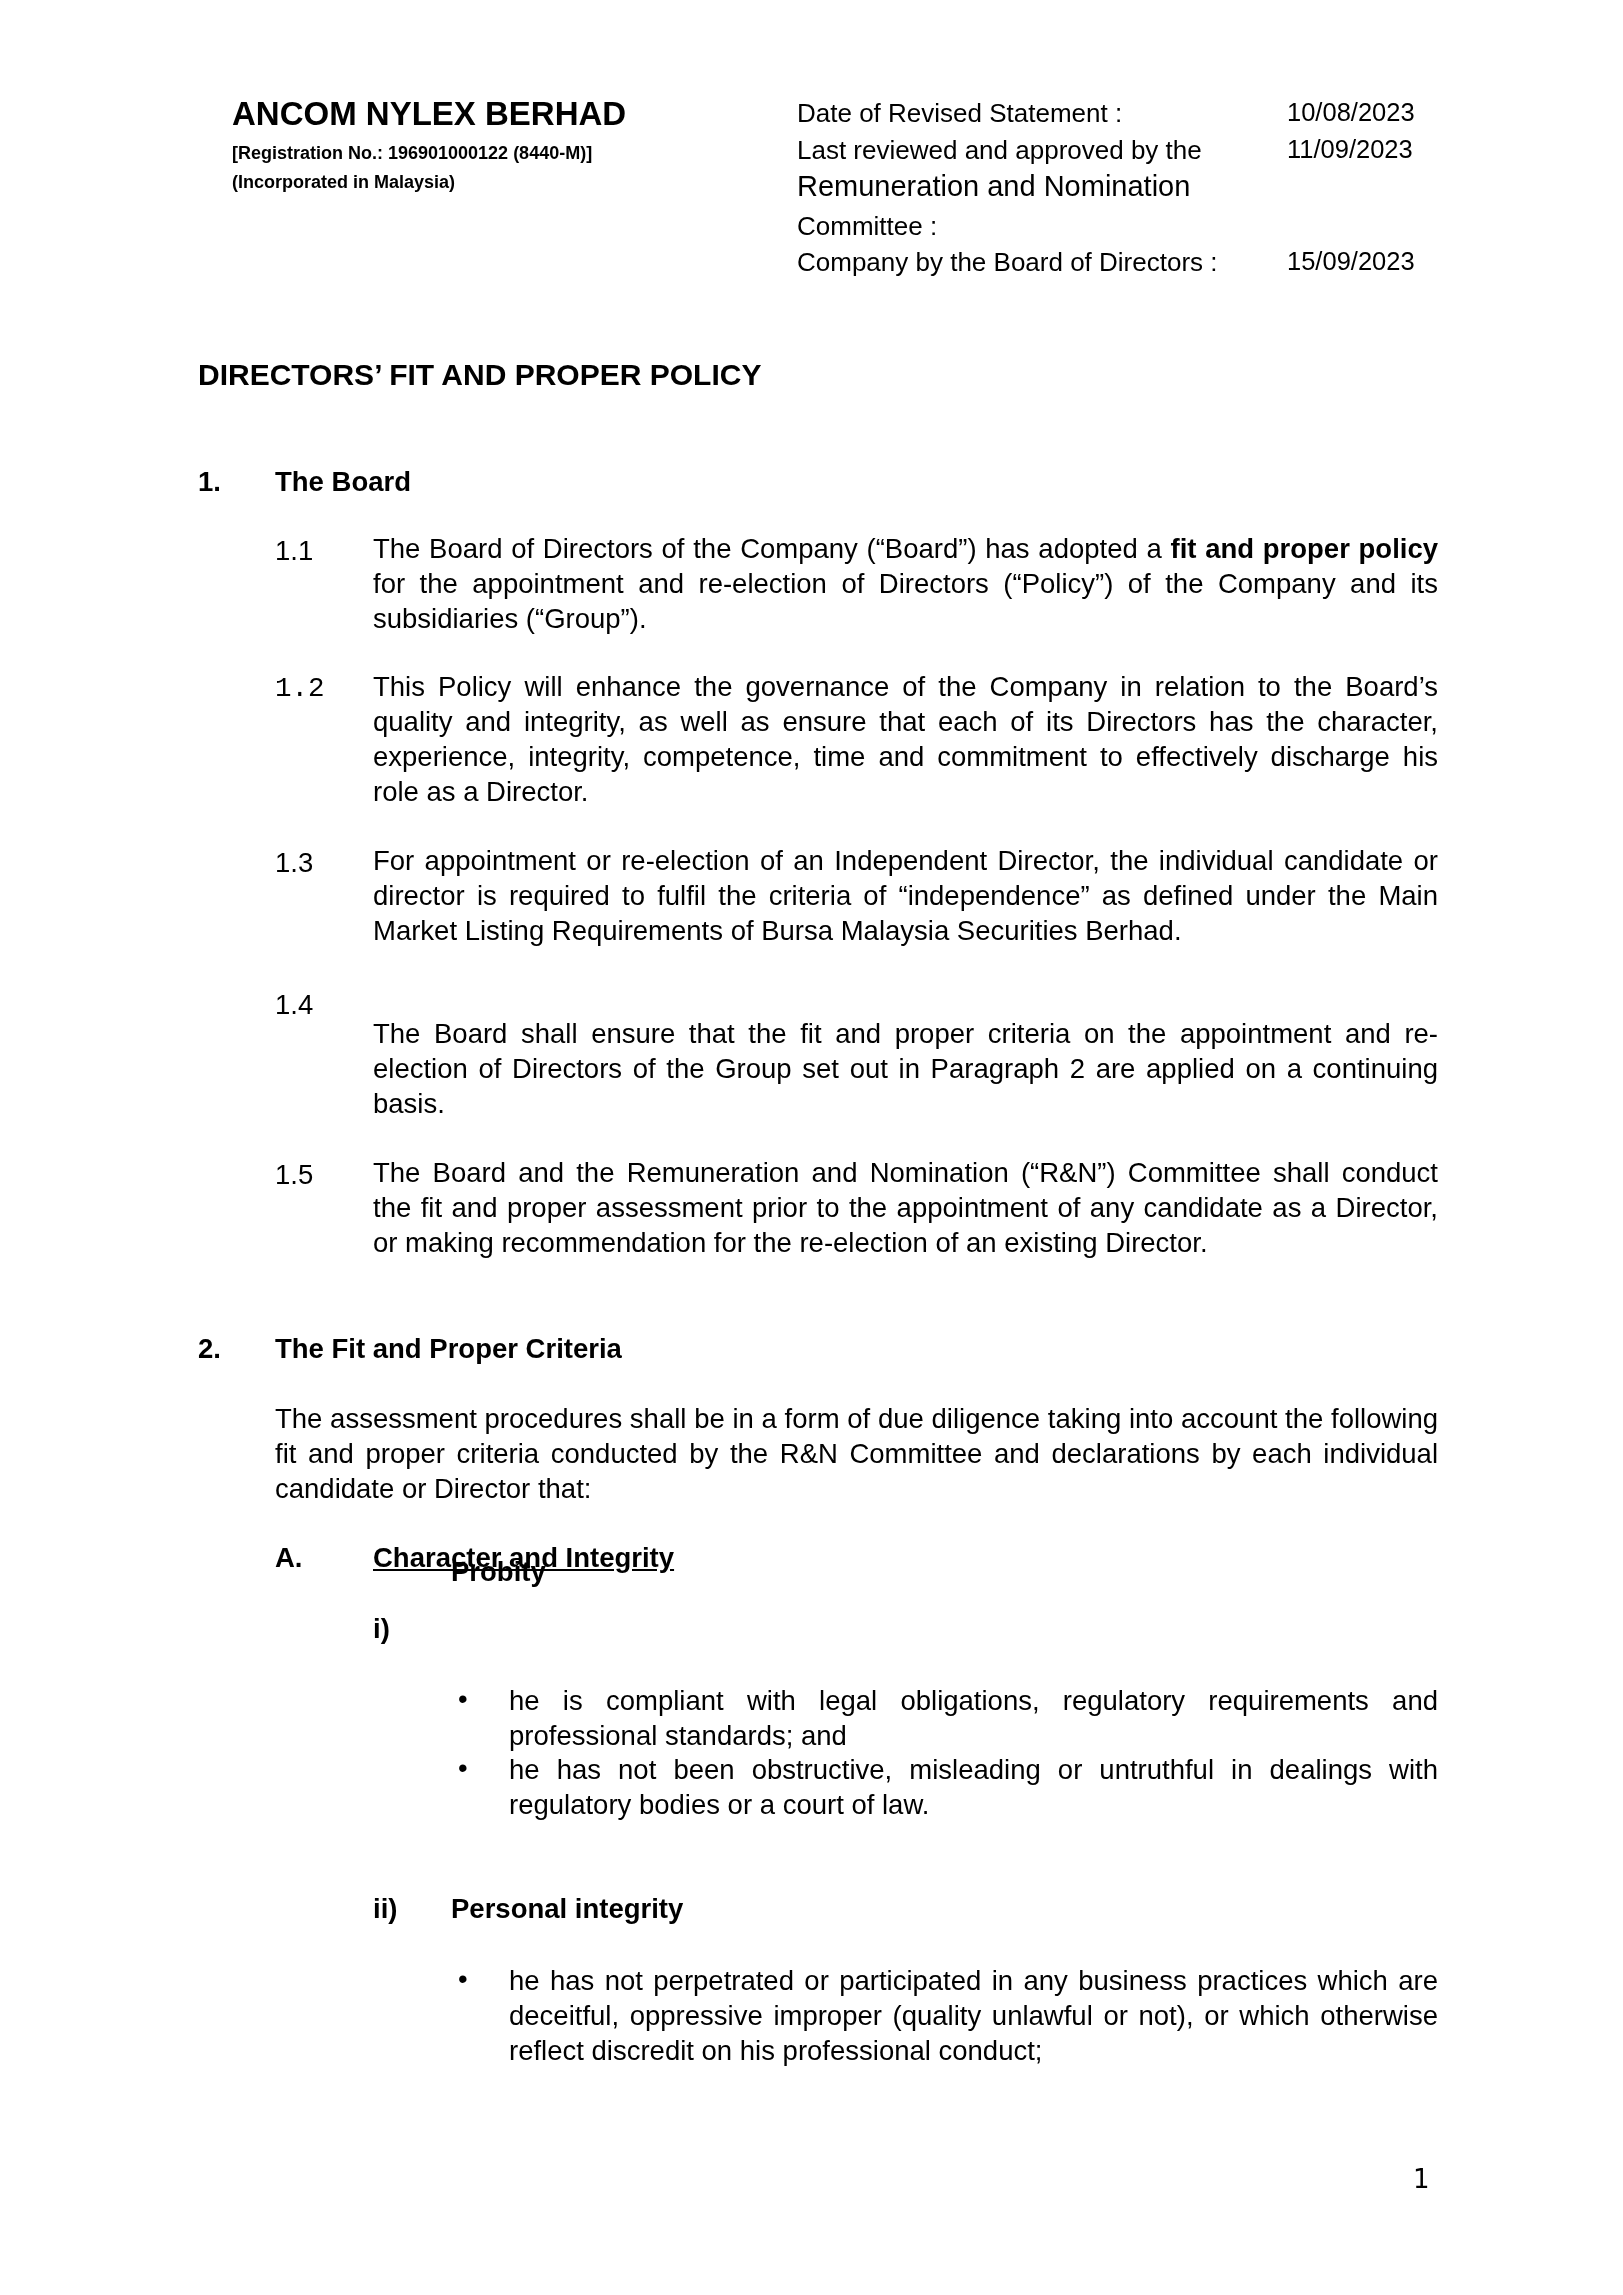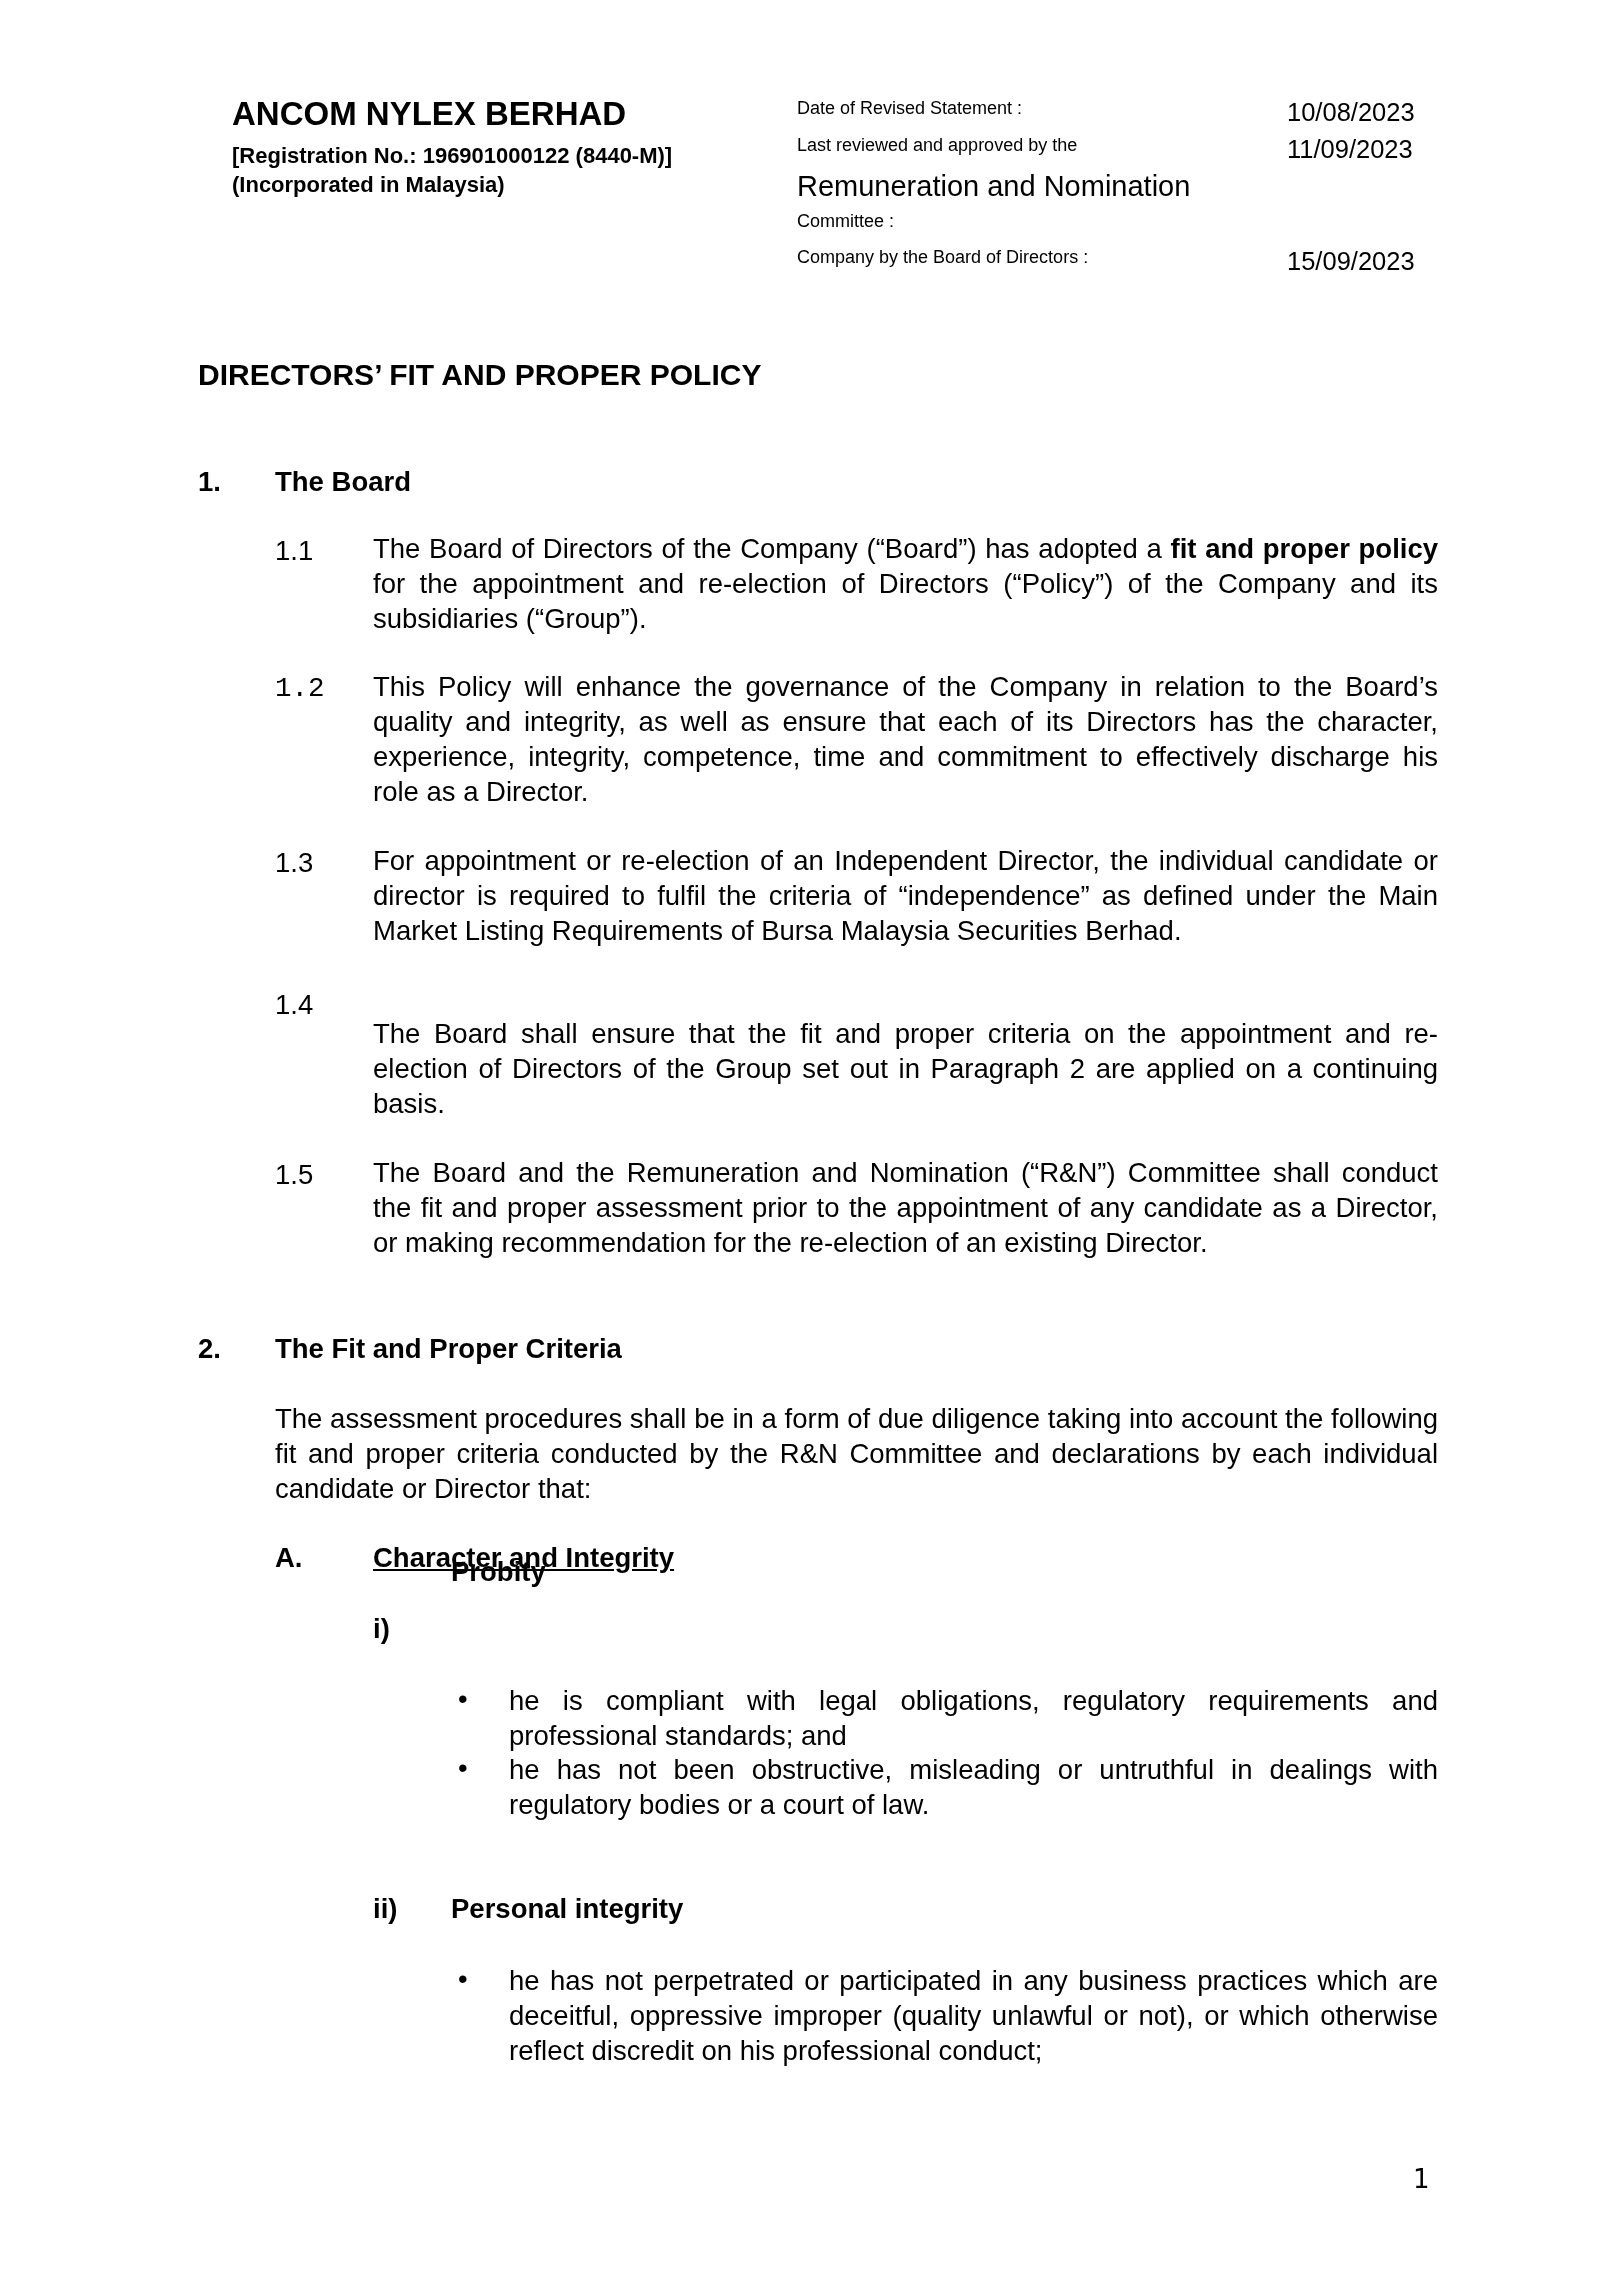--- a/index.html
+++ b/index.html
@@ -1,21 +1,21 @@
 <!DOCTYPE html>
 <html style="font-size:10.5px"><head>
 <meta charset="utf-8">
 <style>
   html, body { margin:0; padding:0; background:#ffffff; }
   body { width:1623px; height:2295px; position:relative; overflow:hidden;
          font-family:"Liberation Sans", sans-serif; color:#000; }
   .abs { position:absolute; }
   .company { left:232px; top:95px; font-size:33px; font-weight:bold; }
-  .reg { left:232px; font-size:22px; font-weight:bold; }
-  .hdr-label { left:797px; font-size:18px; }
+  .reg { left:232px; font-size:18px; font-weight:bold; }
+  .hdr-label { left:797px; font-size:26px; }
   .hdr-date { left:1287px; font-size:25.5px; }
   .title { left:198px; top:358px; font-size:30px; font-weight:bold; }
   .sec-num { left:198px; font-size:27.5px; font-weight:bold; }
   .sec-title { left:275px; font-size:27.5px; font-weight:bold; }
   .para-num { left:275px; font-size:27.5px; }
   .para { left:373px; width:1065px; font-size:27.5px; line-height:35px; text-align:justify; }
   .intro { left:275px; width:1163px; font-size:27.5px; line-height:35px; text-align:justify; }
   .sub-letter { left:275px; font-size:27.5px; font-weight:bold; }
   .sub-title { left:373px; font-size:27.5px; font-weight:bold; text-decoration:underline; }
   .roman { left:373px; font-size:27.5px; font-weight:bold; }

